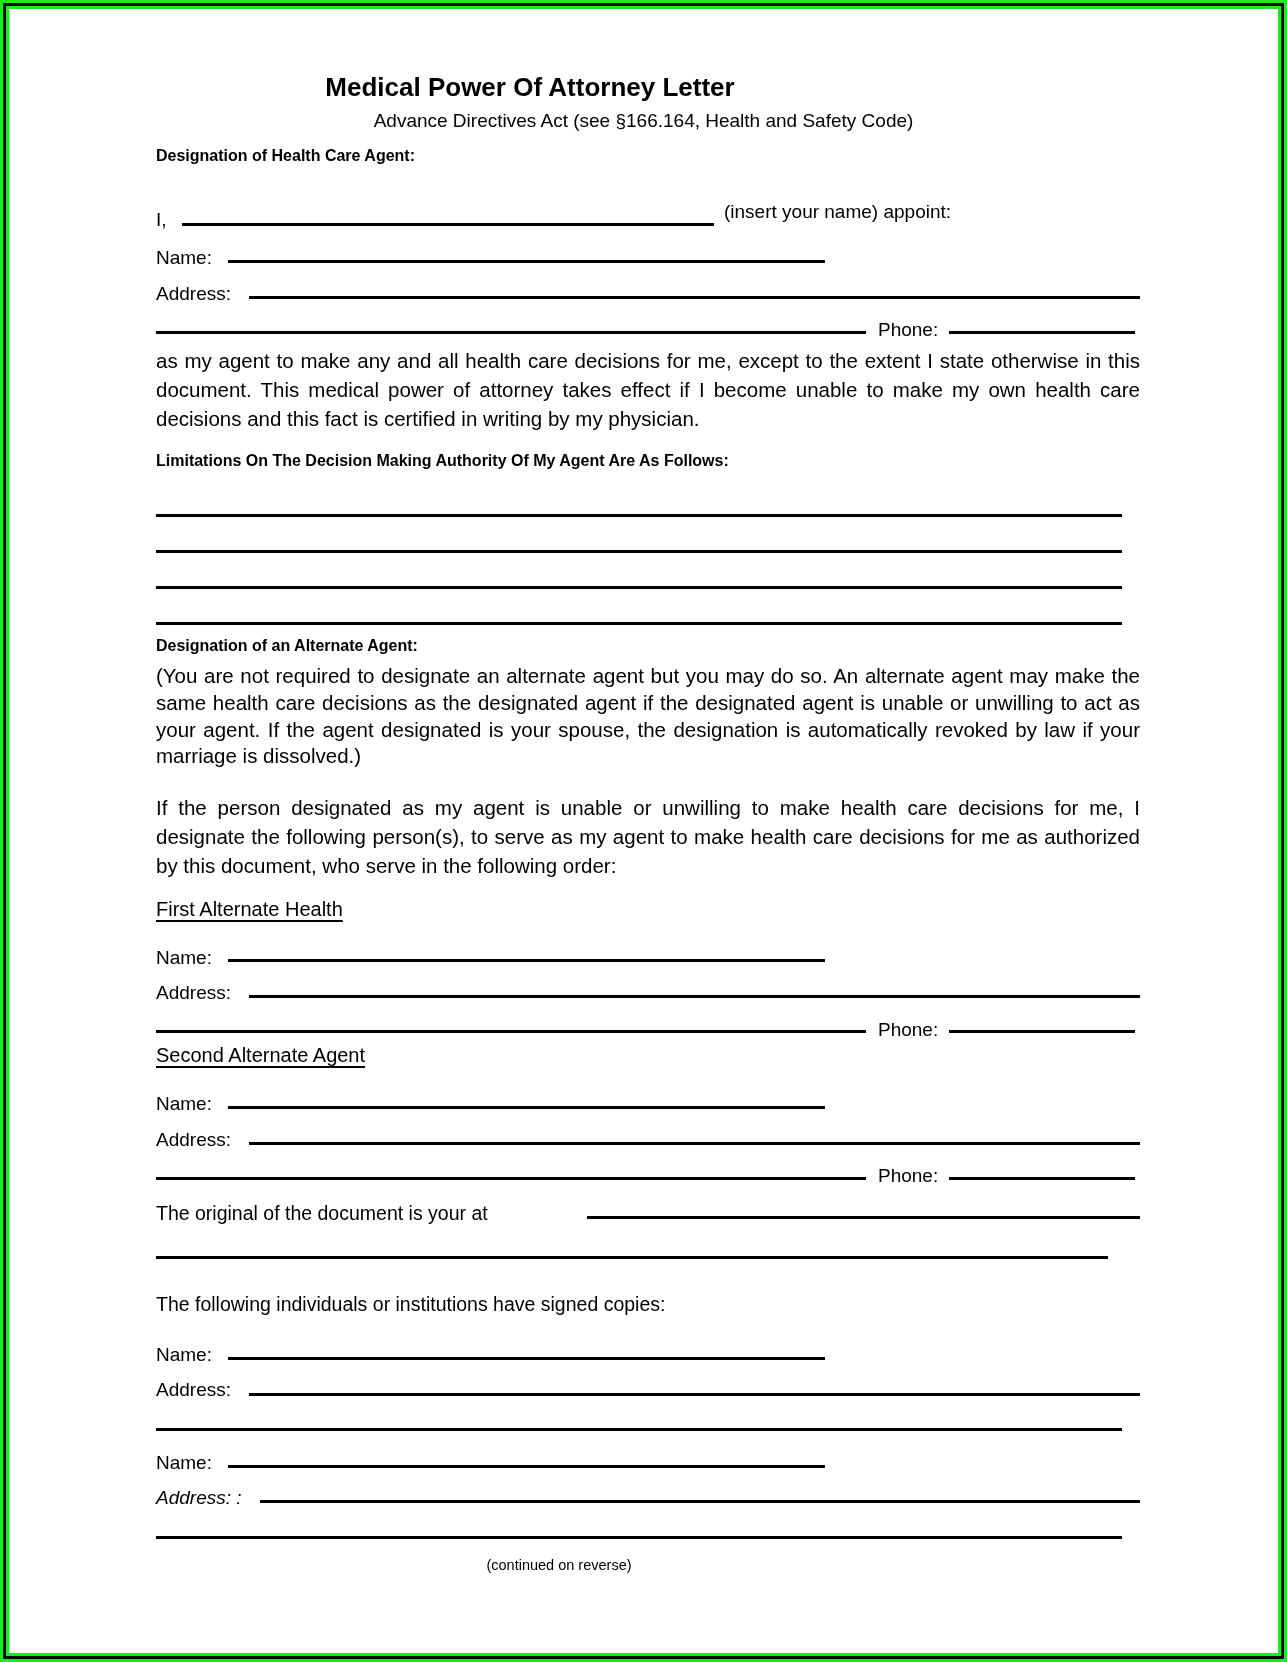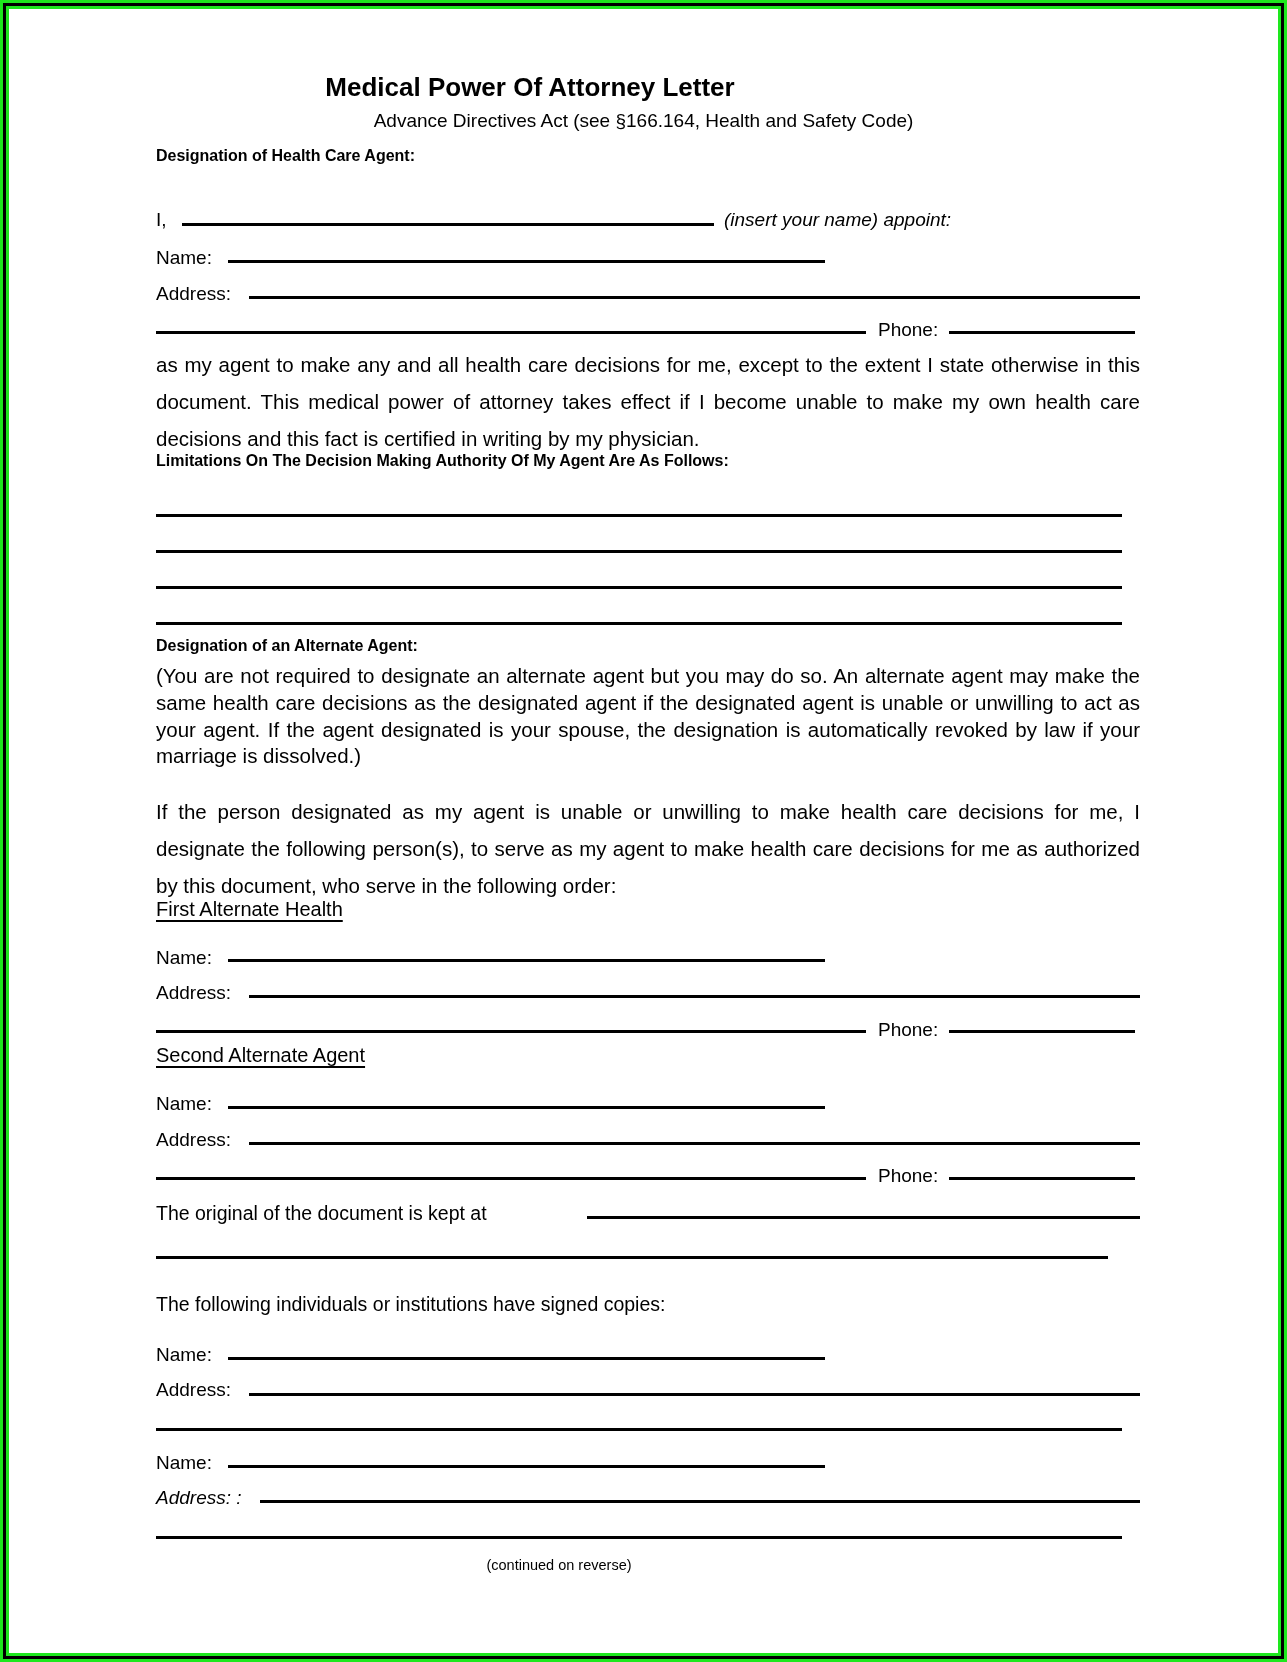--- a/index.html
+++ b/index.html
@@ -29,42 +29,42 @@
     left: 0; width: 1269px; text-align: center; top: 101px;
     font-size: 19px;
   }
   .heading { font-size: 16px; font-weight: bold; left: 147px; }
   .txt { font-size: 19.5px; left: 147px; }
   .lbl { font-size: 19px; }
   .line { position: absolute; height: 3px; background: #000; }
   .line.thin { height: 2.5px; }
   .para {
     position: absolute; left: 147px; width: 984px;
-    font-size: 20.5px; line-height: 37px; text-align: justify;
+    font-size: 20.5px; line-height: 29px; text-align: justify;
     text-align-last: left;
   }
   .sub-head { font-size: 20px; text-decoration: underline; text-underline-offset: 4px; }
   .footer { font-size: 14.5px; left: 0; width: 1100px; text-align: center; }
 </style>
 </head>
 <body>
 
 <div class="frame-black"></div>
 <div class="frame-green"></div>
 
 <div class="page">
 
   <div class="abs title">Medical Power Of Attorney Letter</div>
   <div class="abs subtitle">Advance Directives Act (see §166.164, Health and Safety Code)</div>
 
   <div class="abs heading" style="top:138px;">Designation of Health Care Agent:</div>
 
   <div class="abs lbl" style="left:147px; top:200px;">I,</div>
   <div class="line" style="left:173px; top:214px; width:532px;"></div>
-  <div class="abs lbl" style="left:715px; top:200px;font-style:italic;">(insert your name) appoint:</div>
+  <div class="abs lbl" style="left:715px; top:192px;">(insert your name) appoint:</div>
 
   <div class="abs lbl" style="left:147px; top:238px;">Name:</div>
   <div class="line" style="left:219px; top:251px; width:597px;"></div>
 
   <div class="abs lbl" style="left:147px; top:274px;">Address:</div>
   <div class="line" style="left:240px; top:287px; width:891px;"></div>
 
   <div class="line" style="left:147px; top:322px; width:710px;"></div>
   <div class="abs lbl" style="left:869px; top:310px;">Phone:</div>
   <div class="line" style="left:940px; top:322px; width:186px;"></div>
@@ -98,21 +98,21 @@
   <div class="abs lbl" style="left:147px; top:1084px;">Name:</div>
   <div class="line" style="left:219px; top:1097px; width:597px;"></div>
 
   <div class="abs lbl" style="left:147px; top:1120px;">Address:</div>
   <div class="line thin" style="left:240px; top:1133px; width:891px;"></div>
 
   <div class="line thin" style="left:147px; top:1168px; width:710px;"></div>
   <div class="abs lbl" style="left:869px; top:1156px;">Phone:</div>
   <div class="line thin" style="left:940px; top:1168px; width:186px;"></div>
 
-  <div class="abs txt" style="top:1193px;">The original of the document is kept at</div>
+  <div class="abs txt" style="top:1193px;">The original of the document is your at</div>
   <div class="line thin" style="left:578px; top:1207px; width:553px;"></div>
   <div class="line" style="left:147px; top:1247px; width:952px;"></div>
 
   <div class="abs txt" style="top:1284px;">The following individuals or institutions have signed copies:</div>
 
   <div class="abs lbl" style="left:147px; top:1335px;">Name:</div>
   <div class="line thin" style="left:219px; top:1348px; width:597px;"></div>
 
   <div class="abs lbl" style="left:147px; top:1370px;">Address:</div>
   <div class="line thin" style="left:240px; top:1384px; width:891px;"></div>

